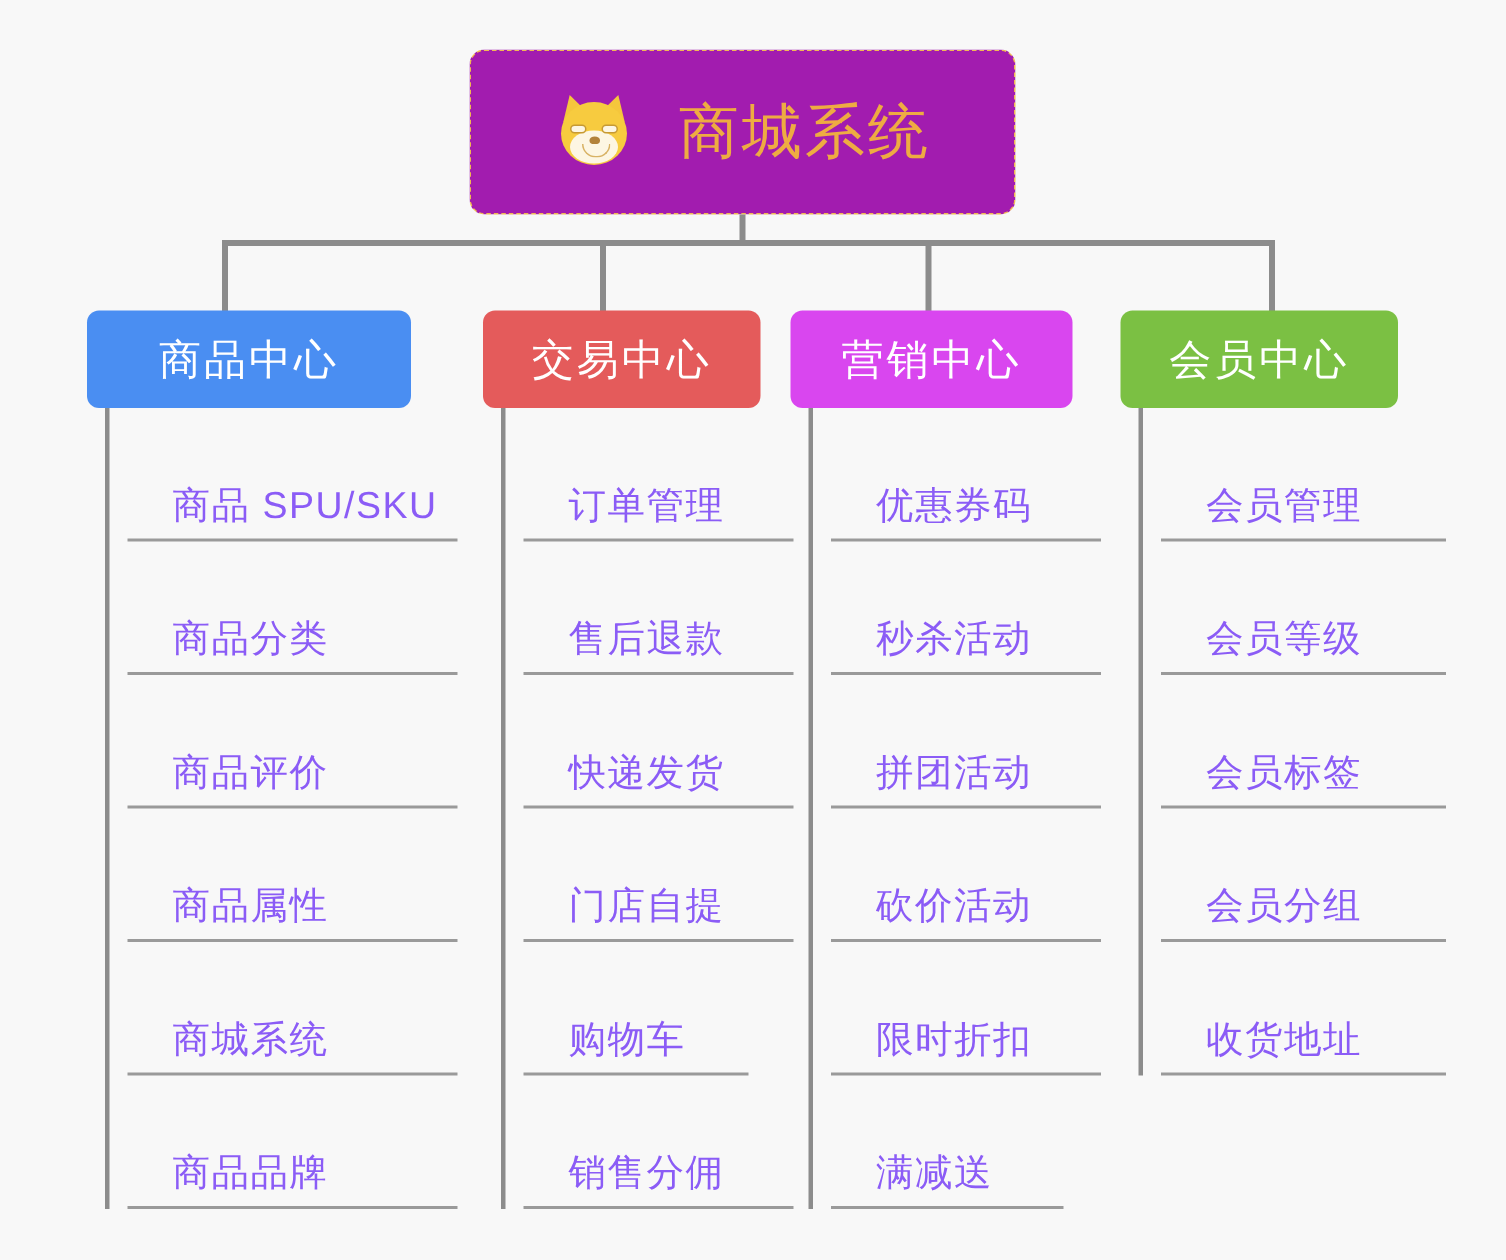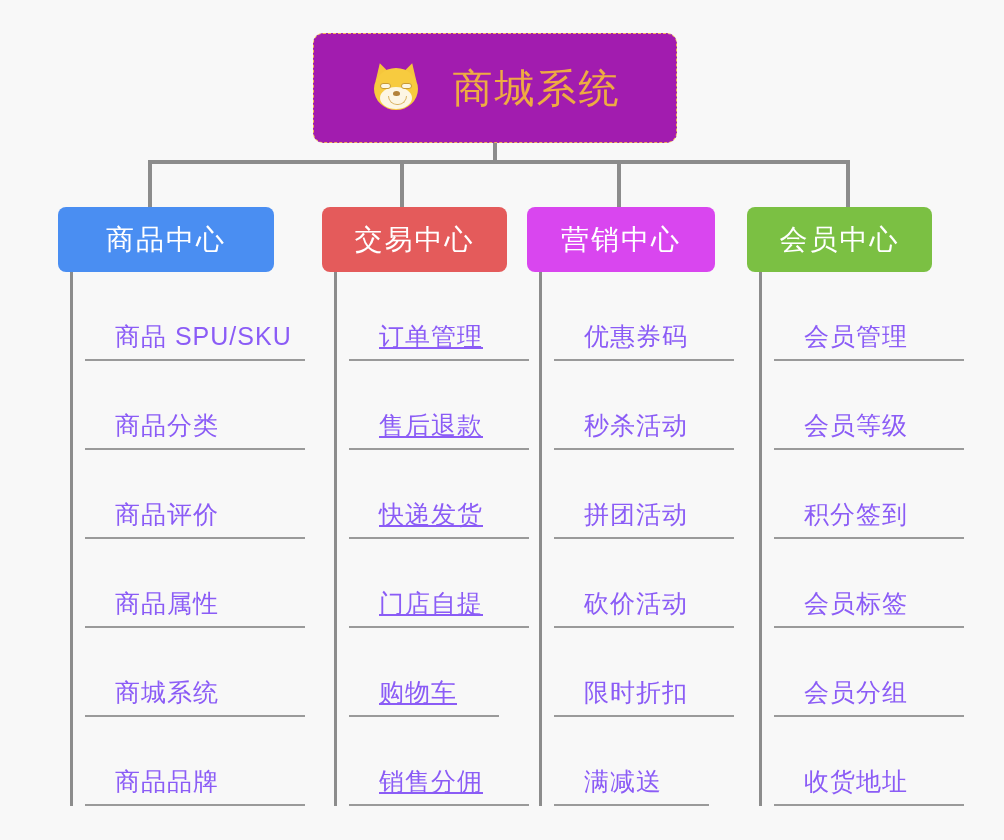--- a/index.html
+++ b/index.html
@@ -151,21 +151,21 @@
     width: 100%;
     padding: 0 0 6px 30px;
     border-bottom: 2px solid #9a9a9a;
     font-size: 25px;
     color: #8b5cf6;
     white-space: nowrap;
     letter-spacing: 1px;
     box-sizing: border-box;
   }
   .col-1 .leaf-label { width: 220px; }
-  .col-2 .leaf-label { width: 180px; text-decoration: underline; }
+  .col-2 .leaf-label { width: 180px; }
   .col-3 .leaf-label { width: 180px; }
   .col-4 .leaf-label { width: 190px; }
   .col-2 .leaf-item:nth-child(5) .leaf-label { width: 150px; }
   .col-3 .leaf-item:nth-child(6) .leaf-label { width: 155px; }
 </style>
 </head>
 <body>
 
 <div id="mindmap">
 
@@ -275,23 +275,20 @@
       <span>会员中心</span>
     </div>
     <div class="leaf-list">
       <div class="leaf-item">
         <span class="leaf-label">会员管理</span>
       </div>
       <div class="leaf-item">
         <span class="leaf-label">会员等级</span>
       </div>
       <div class="leaf-item">
-        <span class="leaf-label">积分签到</span>
-      </div>
-      <div class="leaf-item">
         <span class="leaf-label">会员标签</span>
       </div>
       <div class="leaf-item">
         <span class="leaf-label">会员分组</span>
       </div>
       <div class="leaf-item">
         <span class="leaf-label">收货地址</span>
       </div>
     </div>
   </div>

